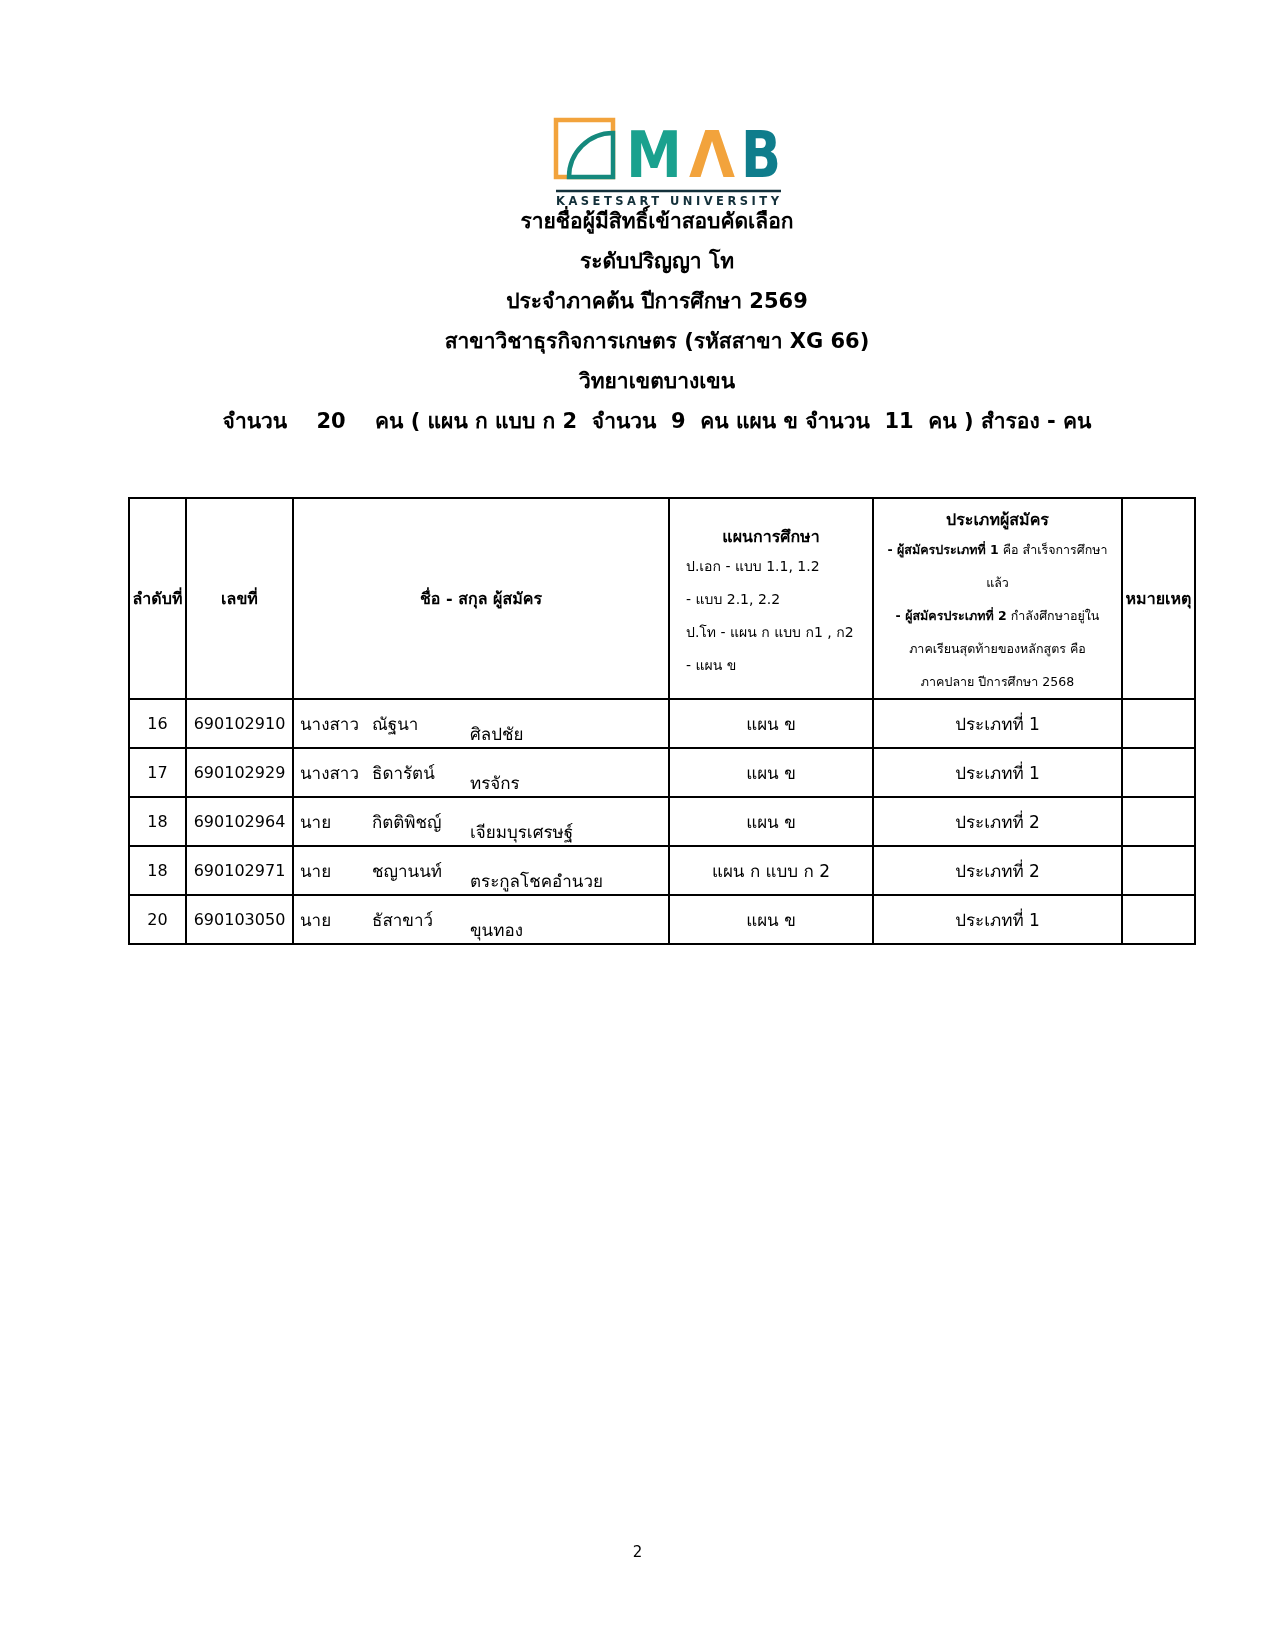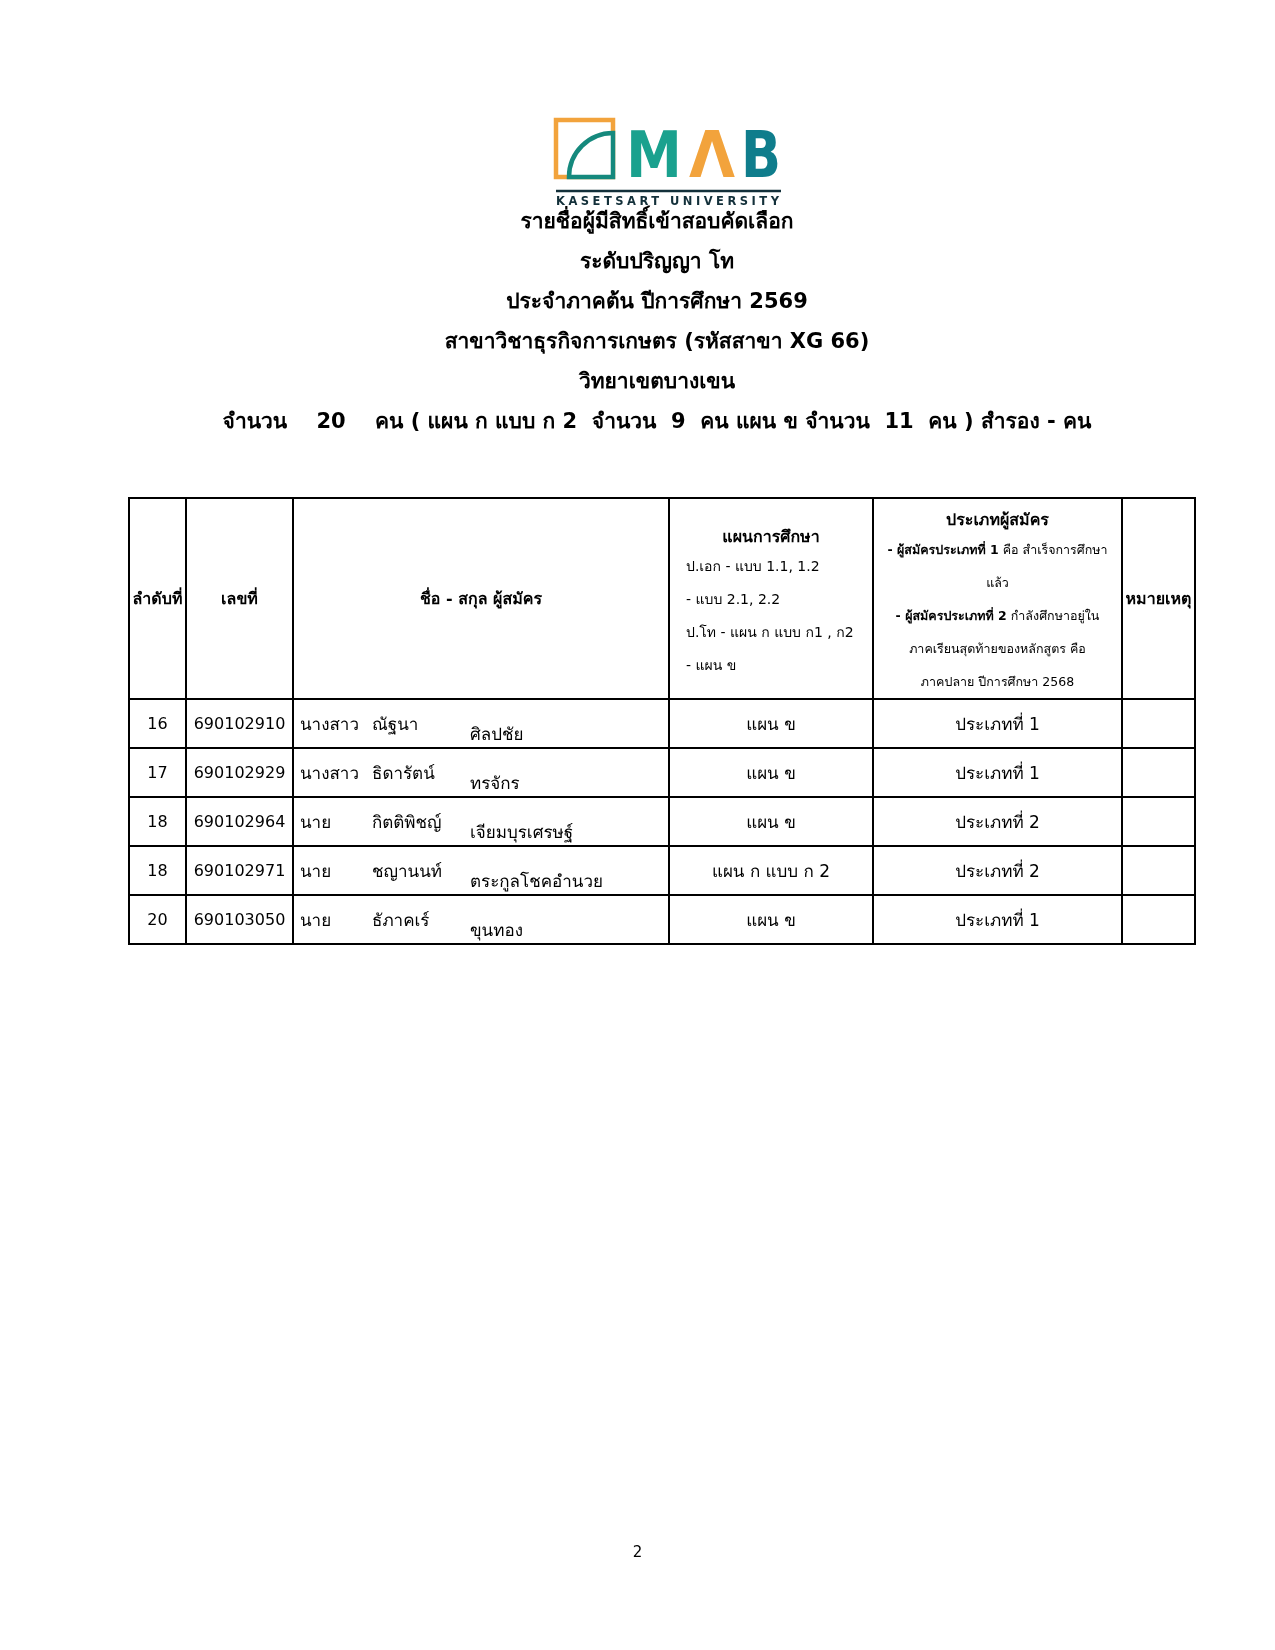--- a/index.html
+++ b/index.html
@@ -156,21 +156,21 @@
         <td class="c-center">ประเภทที่ 2</td>
         <td class="c-center"></td>
       </tr>
 
       <tr class="row">
         <td class="c-num">20</td>
         <td class="c-num">690103050</td>
         <td class="name-cell">
           <div class="name-flex">
             <span class="nm-title">นาย</span>
-            <span class="nm-first">ธัภาคเร์</span>
+            <span class="nm-first">ธัสาขาว์</span>
             <span class="nm-last">ขุนทอง</span>
           </div>
         </td>
         <td class="c-center">แผน ข</td>
         <td class="c-center">ประเภทที่ 1</td>
         <td class="c-center"></td>
       </tr>
     </tbody>
   </table>
 

